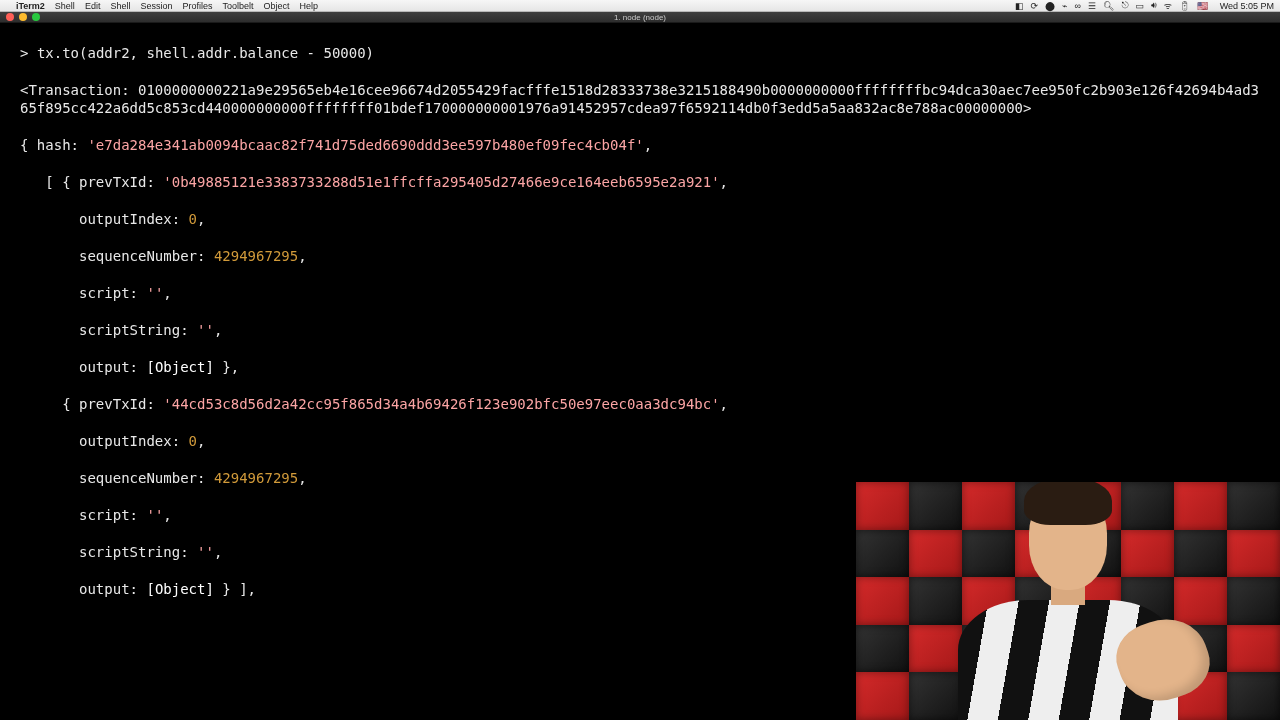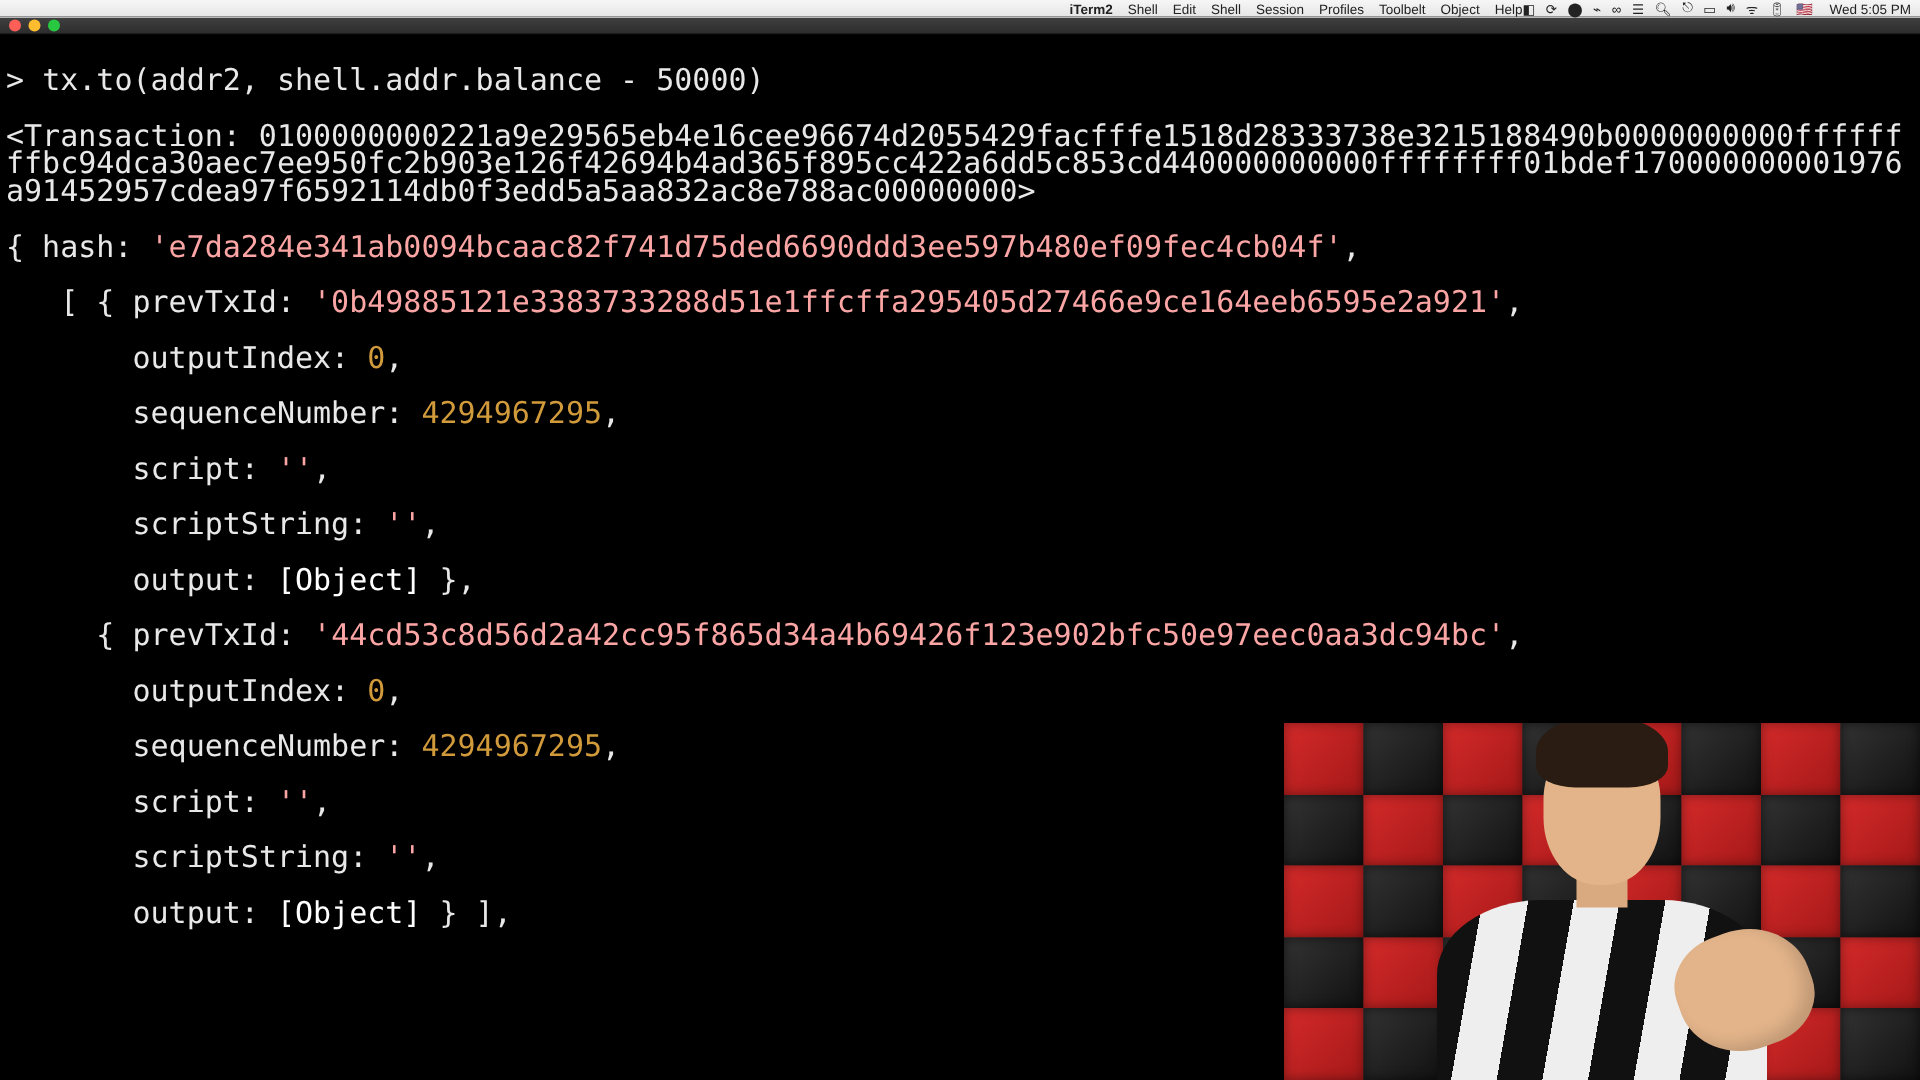--- a/index.html
+++ b/index.html
@@ -16,21 +16,21 @@
   .menubar {
     height: 12px;
     background: linear-gradient(#f6f6f6, #e6e6e6);
     border-bottom: 1px solid #b8b8b8;
     display: flex;
     align-items: center;
     font-family: -apple-system, "Helvetica Neue", sans-serif;
     font-size: 9px;
     color: #222;
     padding: 0 6px;
-    justify-content: flex-end;
+    justify-content: space-between;
   }
   .menubar-left { display: flex; align-items: center; gap: 10px; }
   .menubar-left .apple { font-size: 10px; }
   .menubar-left span { white-space: nowrap; }
   .menubar-right { display: flex; align-items: center; gap: 7px; font-size: 9px; }
   .menubar-right .clock { margin-left: 4px; }
   
   .titlebar {
     height: 11px;
     background: linear-gradient(#3f3f3f, #2d2d2d);
@@ -46,23 +46,23 @@
   .dot.yel { background: #febc2e; }
   .dot.grn { background: #28c840; }
   .title {
     position: absolute; left: 0; right: 0; text-align: center;
     font-size: 8px; color: #ccc;
   }
   
   .terminal {
     background: #000;
     color: #e8e8e8;
-    padding: 2px 4px;
+    padding: 2px 20px;
     line-height: 18.5px;
-    font-size: 20px;
+    font-size: 14px;
     letter-spacing: 0px;
     white-space: pre;
     position: relative;
     height: calc(720px - 23px);
     overflow: hidden;
   }
   .terminal .line { white-space: pre-wrap; word-break: break-all; }
   .str { color: #fca5a5; }   
   .num { color: #d19a3a; }   
   .obj { color: #ffffff; }
@@ -147,20 +147,21 @@
     <span class="clock">Wed 5:05 PM</span>
   </div>
 </div>
 
 <div class="titlebar">
   <div class="traffic">
     <div class="dot red"></div>
     <div class="dot yel"></div>
     <div class="dot grn"></div>
   </div>
+  <div class="title">1. node (node)</div>
 </div>
 
 <div class="terminal">
 <div class="line"><span>&gt;</span> <span>tx.to(addr2, shell.addr.balance - 50000)</span></div>
 <div class="line"><span>&lt;Transaction: </span><span>0100000000221a9e29565eb4e16cee96674d2055429facfffe1518d28333738e3215188490b0000000000ffffffffbc94dca30aec7ee950fc2b903e126f42694b4ad365f895cc422a6dd5c853cd440000000000ffffffff01bdef170000000001976a91452957cdea97f6592114db0f3edd5a5aa832ac8e788ac00000000&gt;</span></div>
 <div class="line">{ hash: <span class="str">'e7da284e341ab0094bcaac82f741d75ded6690ddd3ee597b480ef09fec4cb04f'</span>,</div>
 <div class="line">   [ { prevTxId: <span class="str">'0b49885121e3383733288d51e1ffcffa295405d27466e9ce164eeb6595e2a921'</span>,</div>
 <div class="line">       outputIndex: <span class="num">0</span>,</div>
 <div class="line">       sequenceNumber: <span class="num">4294967295</span>,</div>
 <div class="line">       script: <span class="str">''</span>,</div>

